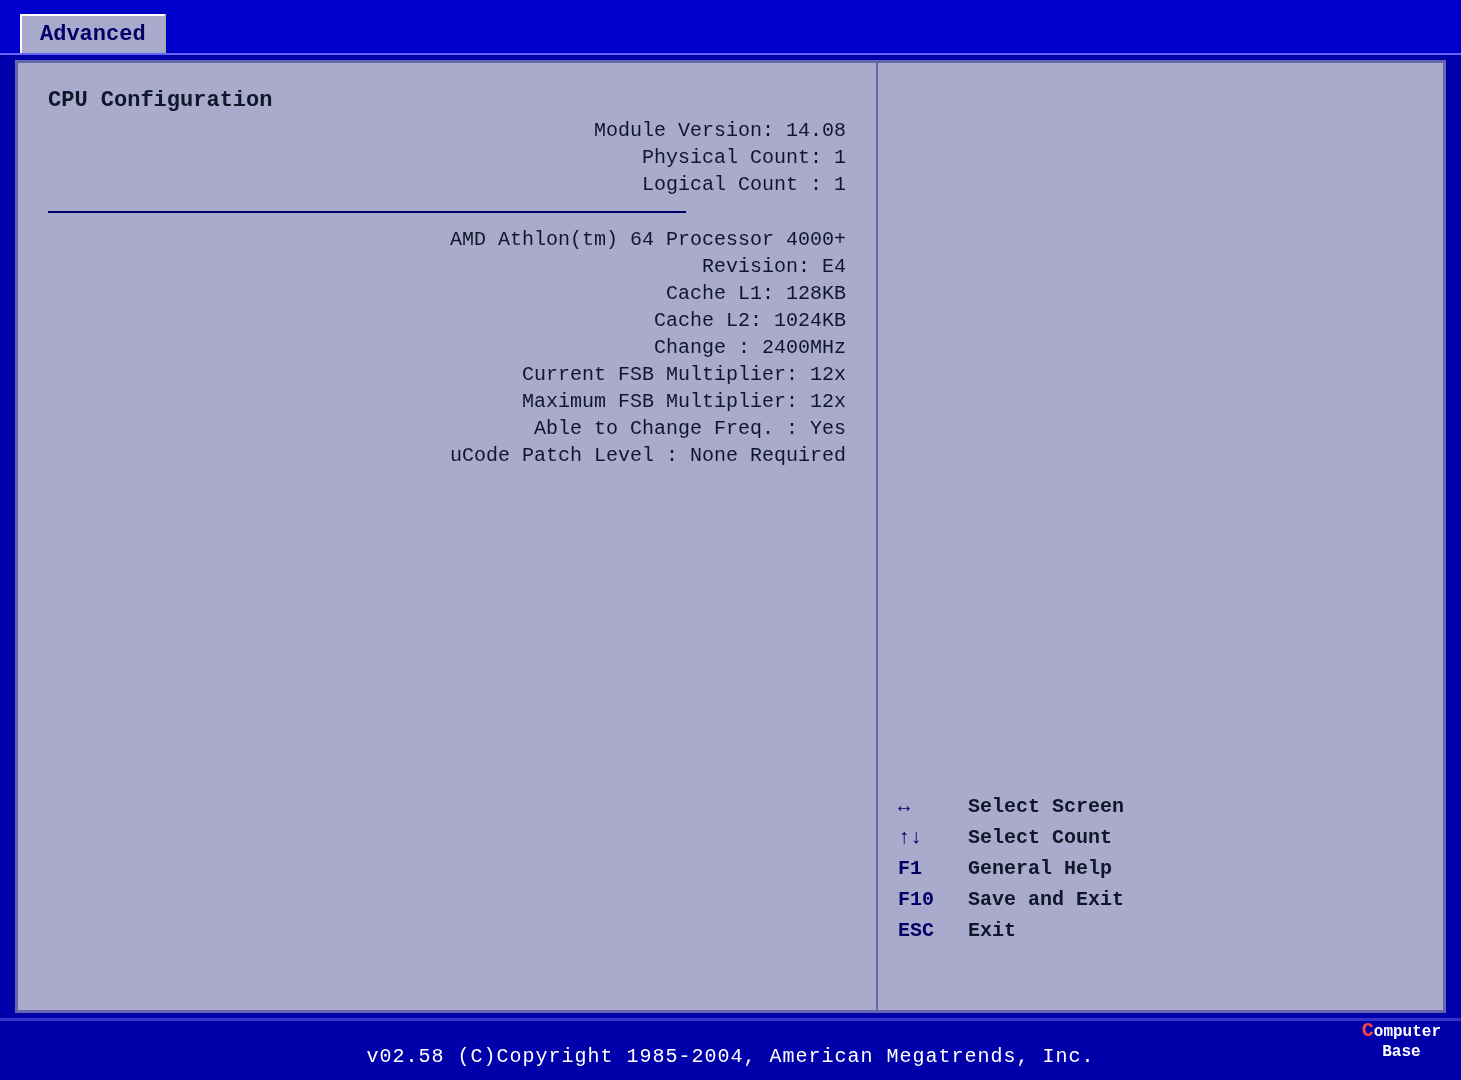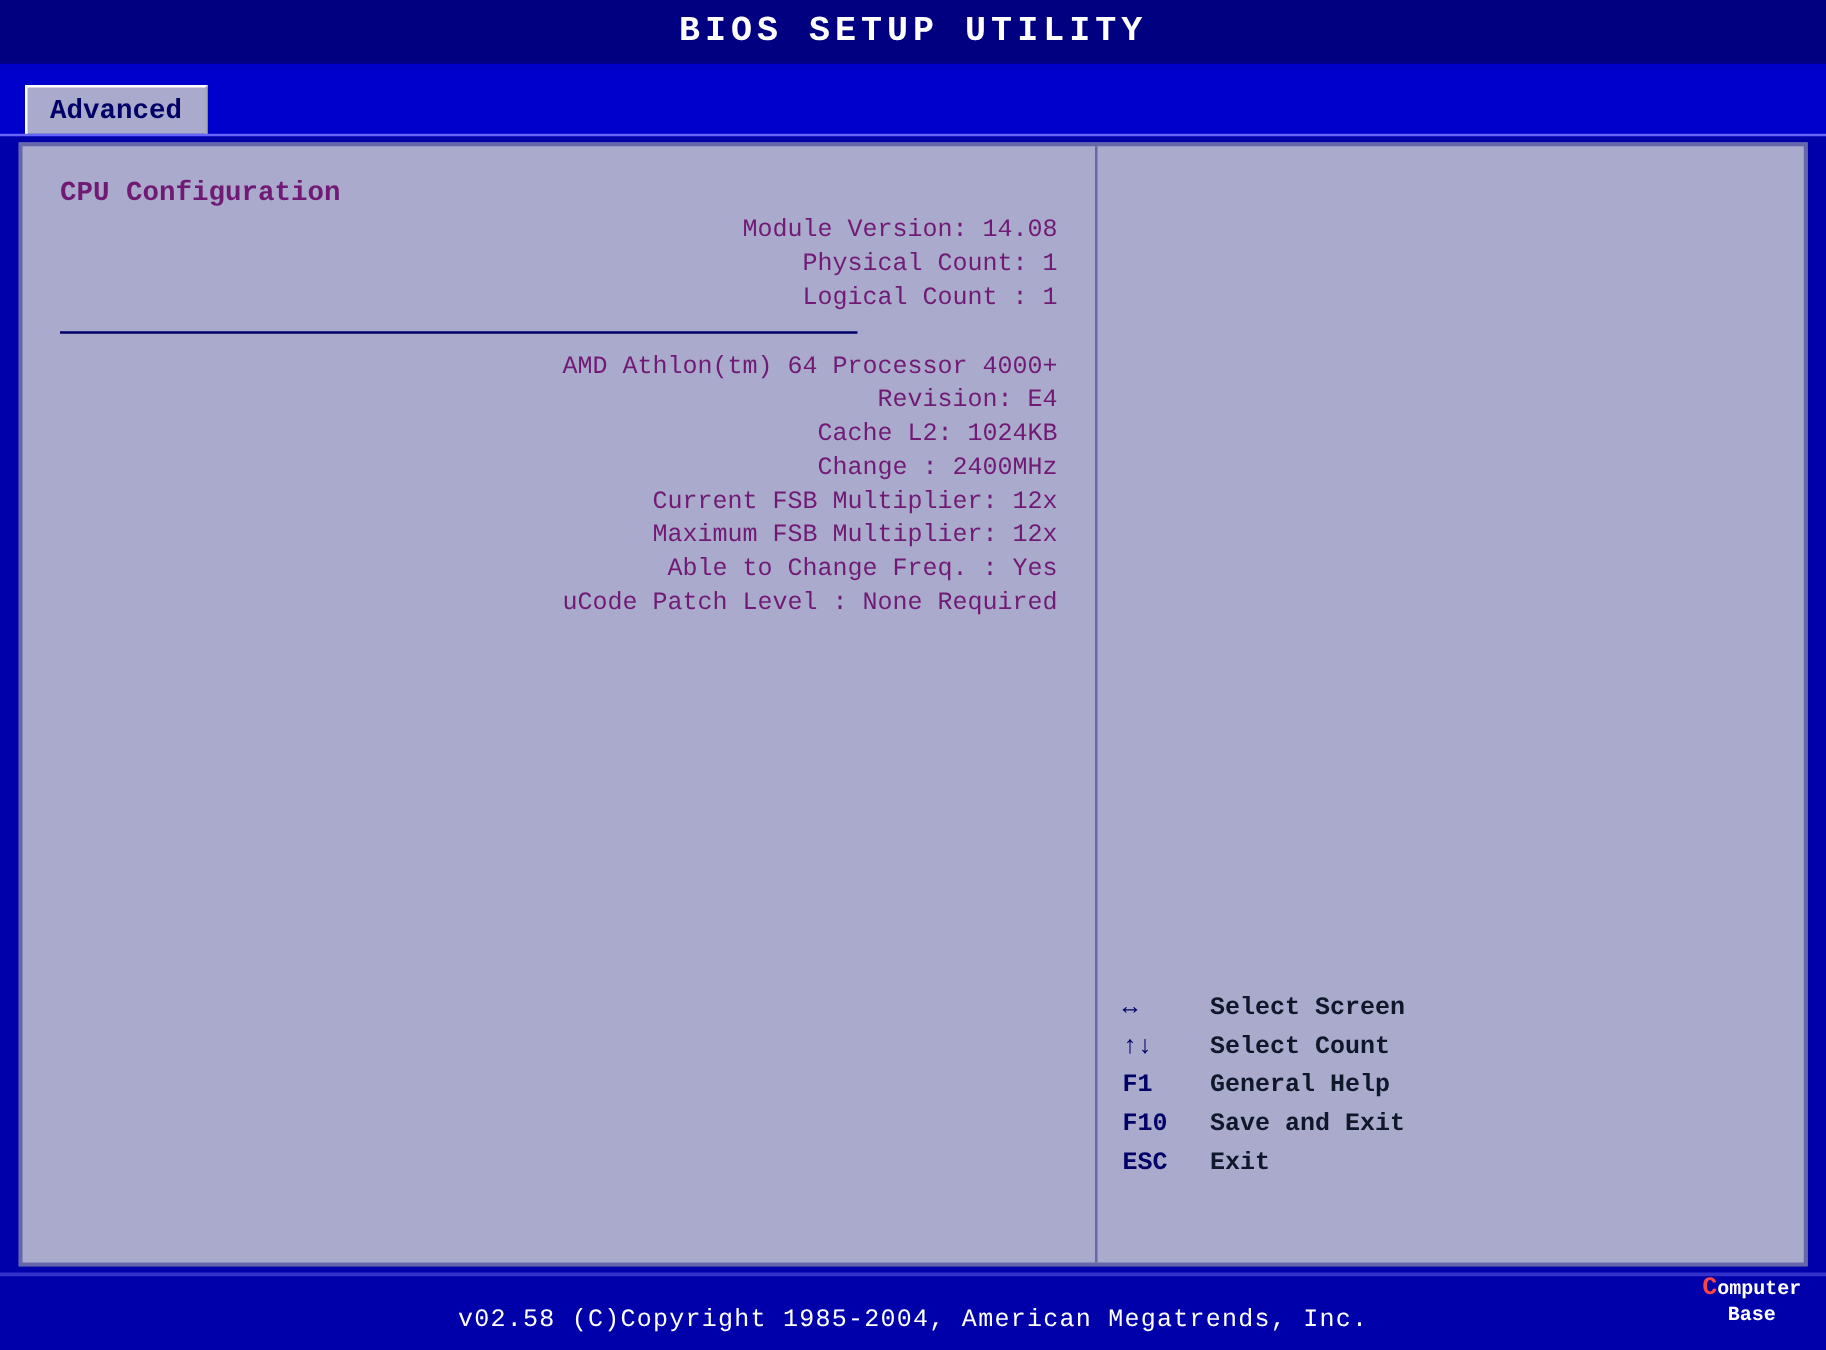--- a/index.html
+++ b/index.html
@@ -67,21 +67,21 @@
       background: #aaaacc;
       border: 3px solid #6666aa;
       margin: 5px 15px;
     }
 
     
     #left-panel {
       flex: 0 0 860px;
       padding: 25px 30px;
       border-right: 2px solid #6666aa;
-      color: #701a75;
+      color: #0f172a;
     }
 
     .cpu-config-title {
       font-size: 22px;
       font-weight: bold;
       margin-bottom: 6px;
     }
 
     .info-line {
       font-size: 20px;
@@ -158,40 +158,38 @@
     #footer-logo span.red-c {
       color: #ff4444;
       font-size: 20px;
     }
   </style>
 </head>
 <body>
 
 <div id="bios-container">
 
-  <div id="title-bar">
-    <span id="title-text">BIOS SETUP UTILITY</span>
-  </div>
 
   <div id="tab-bar">
     <div class="tab active">
       <span>Advanced</span>
     </div>
   </div>
 
   <div id="main-content">
 
     <div id="left-panel">
       <div class="cpu-config-title">CPU Configuration</div>
       <div class="info-line">Module Version: 14.08</div>
       <div class="info-line">Physical Count: 1</div>
       <div class="info-line">Logical Count : 1</div>
       <hr class="divider">
       <div class="info-line">AMD Athlon(tm) 64 Processor 4000+</div>
       <div class="info-line">Revision: E4</div>
+      <div class="info-line">Cache L1: 128KB</div>
       <div class="info-line">Cache L2: 1024KB</div>
       <div class="info-line">Change    : 2400MHz</div>
       <div class="info-line">Current FSB Multiplier: 12x</div>
       <div class="info-line">Maximum FSB Multiplier: 12x</div>
       <div class="info-line">Able to Change Freq.  : Yes</div>
       <div class="info-line">uCode Patch Level     : None Required</div>
     </div>
 
     <div id="right-panel">
       <div class="key-help-row">

